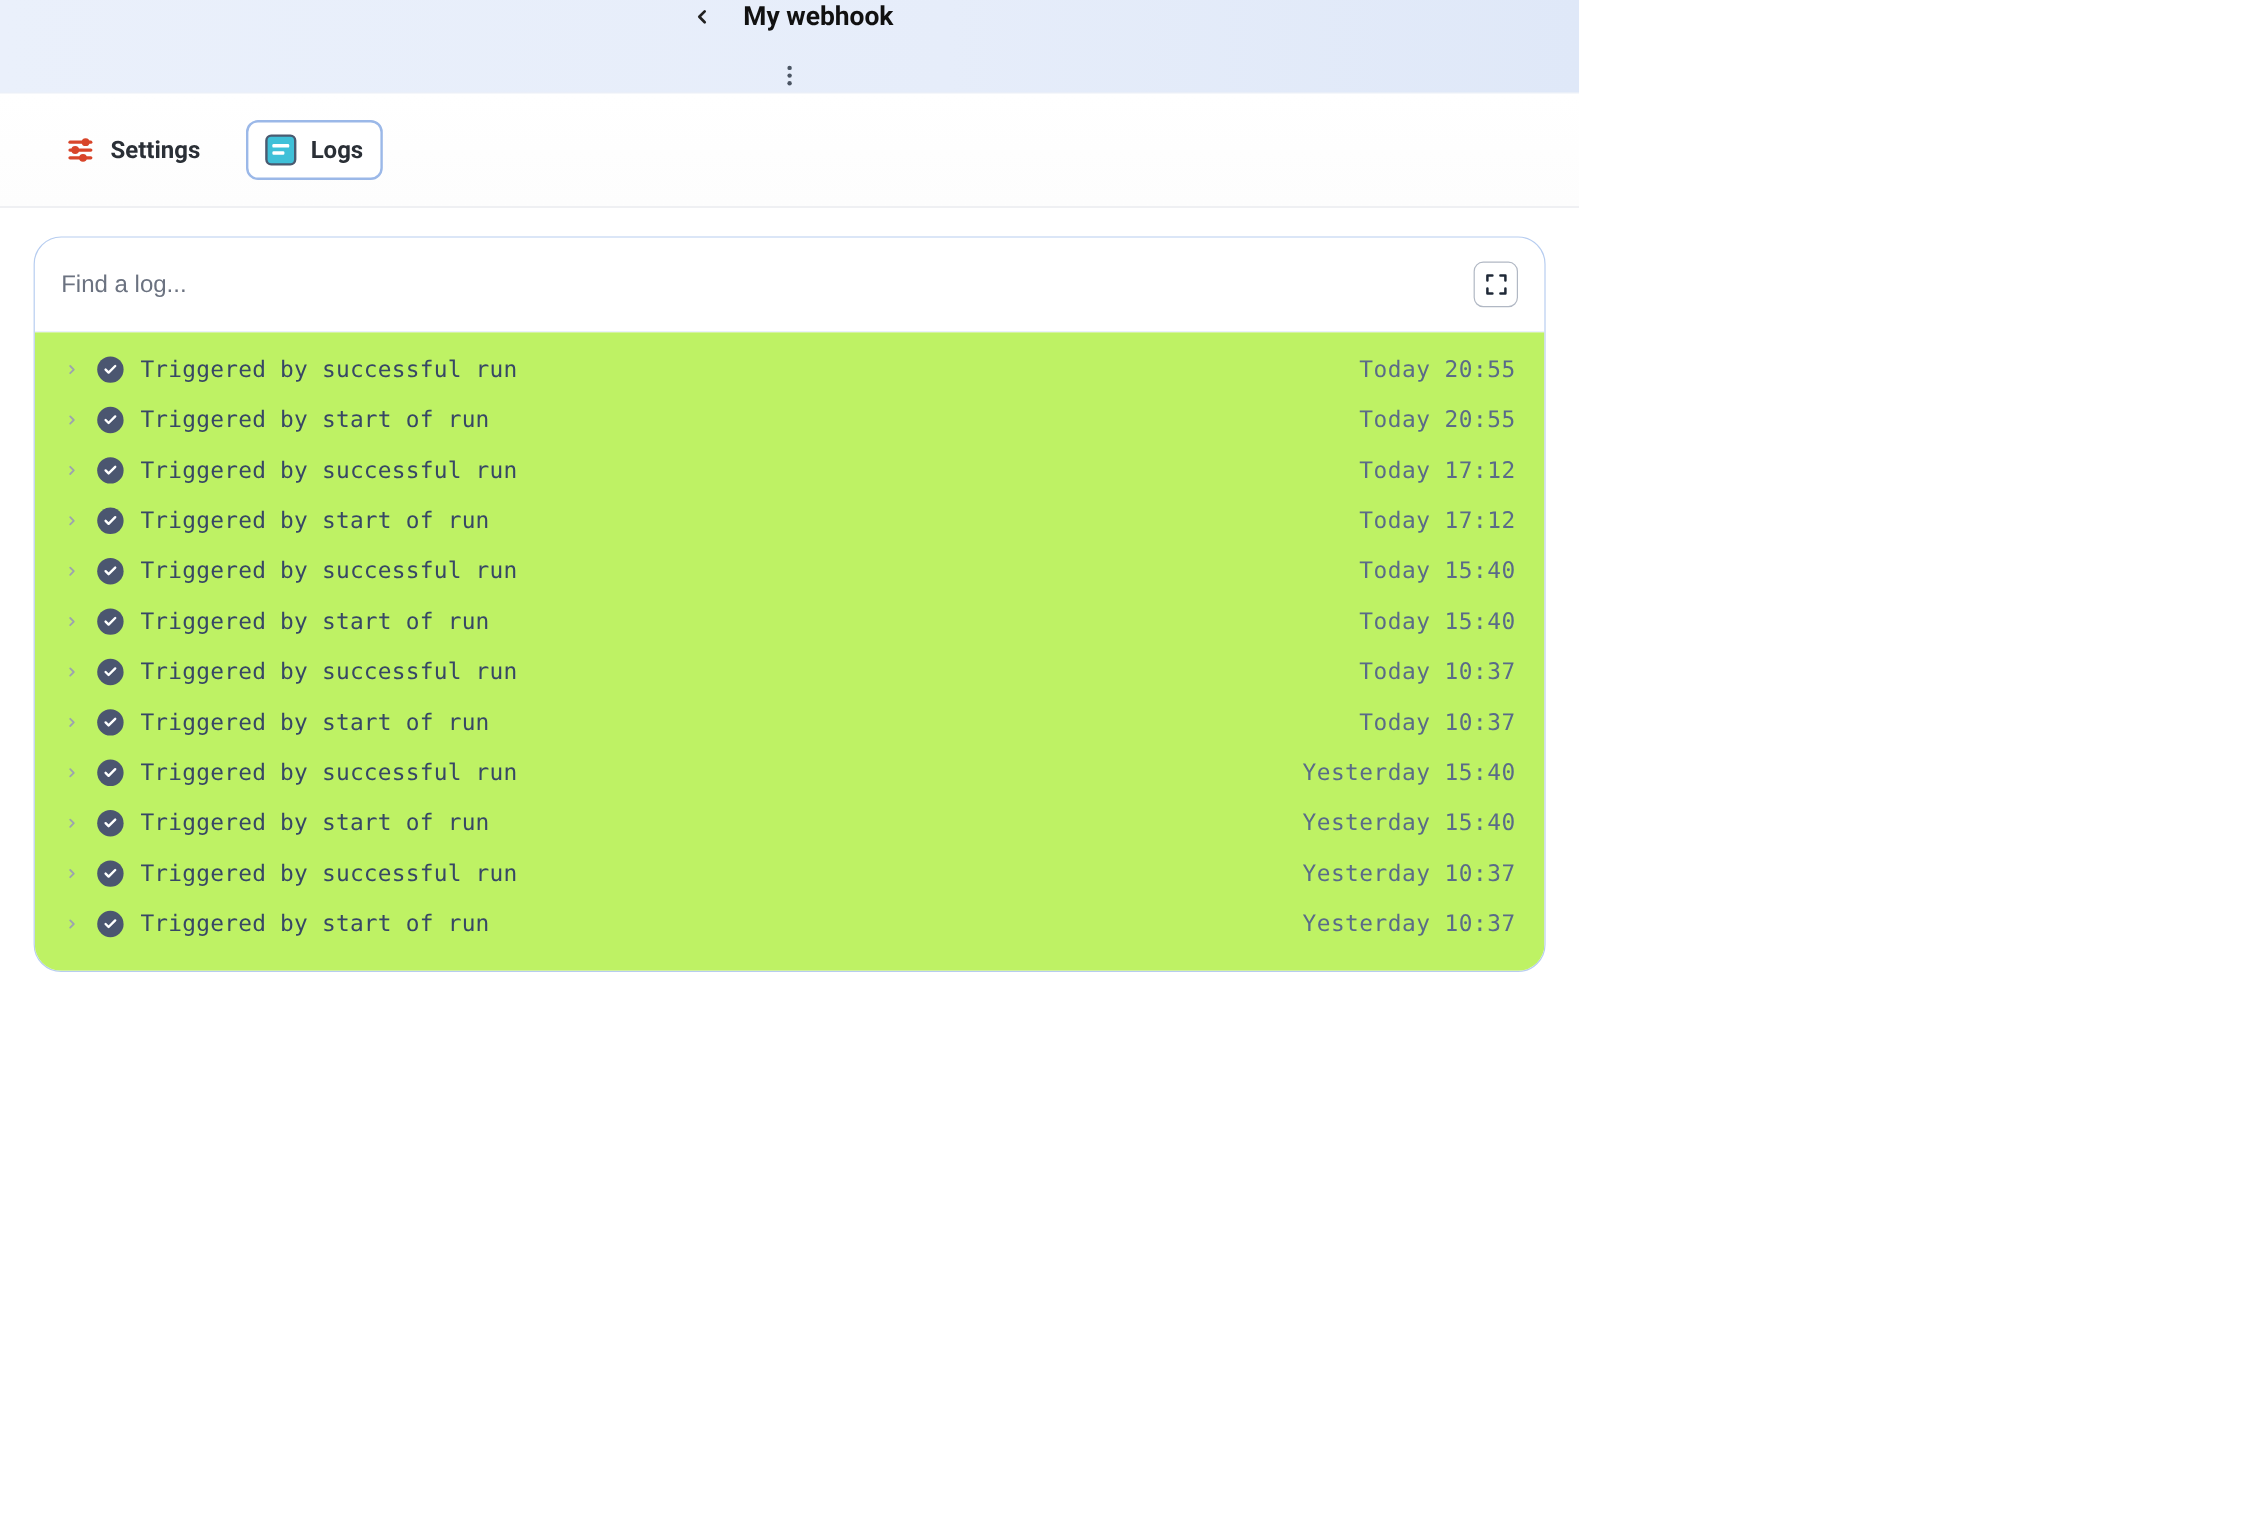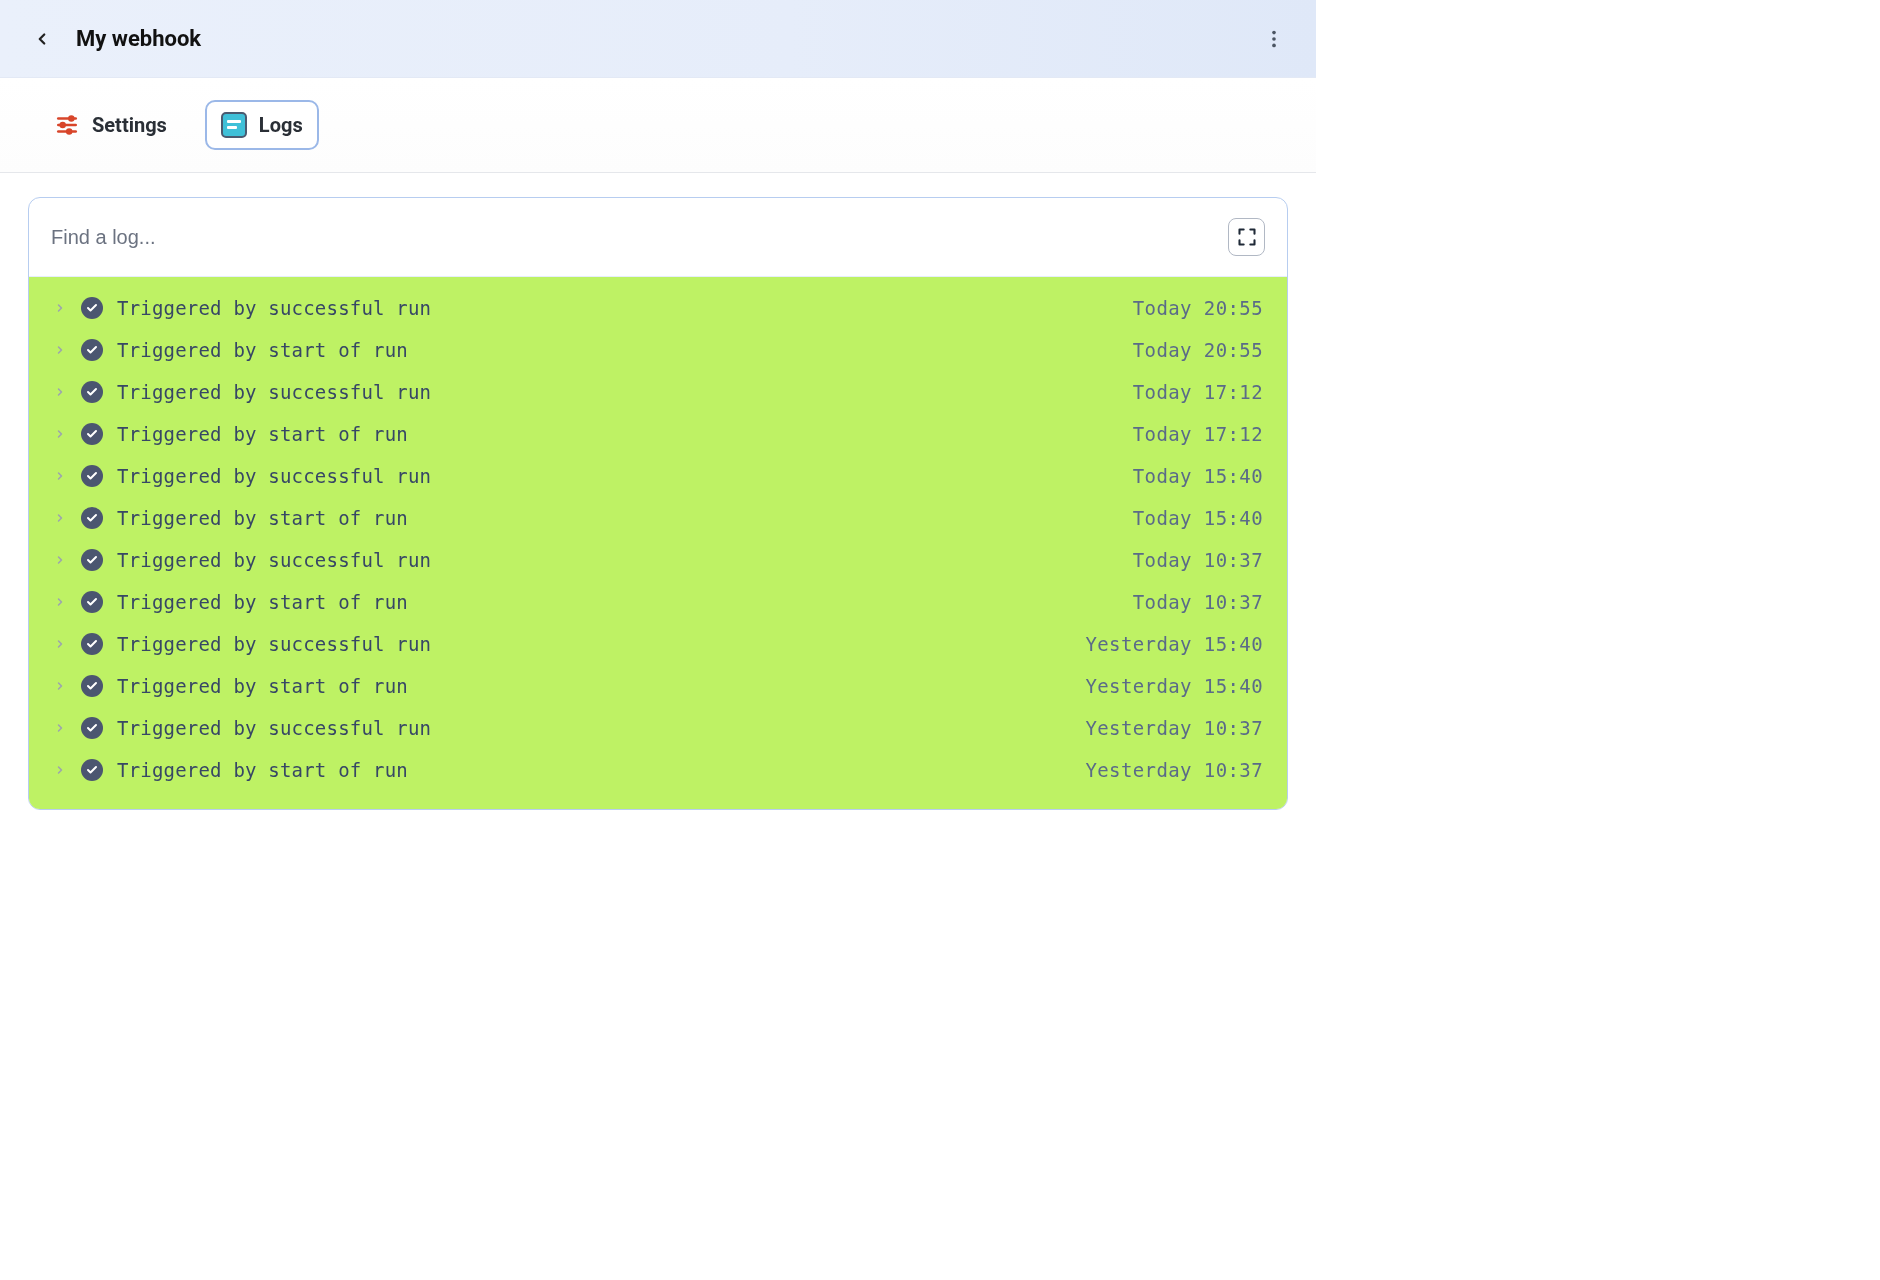--- a/index.html
+++ b/index.html
@@ -10,20 +10,21 @@
     width: 1316px;
   }
   .header {
     display: flex;
     align-items: center;
     justify-content: space-between;
     padding: 0 28px;
     height: 78px;
     background: linear-gradient(to right, #eaf0fb 0%, #e6edfa 60%, #dfe8f8 100%);
     border-bottom: 1px solid #e3e9f5;
+    flex-direction: column;
   }
   .header-left {
     display: flex;
     align-items: center;
     gap: 20px;
   }
   .back-btn {
     width: 28px; height: 28px;
     display: flex; align-items: center; justify-content: center;
     cursor: pointer;
@@ -81,21 +82,21 @@
     border-radius: 1px;
   }
   .logs-icon::before { top: 6px; }
   .logs-icon::after  { top: 12px; width: 10px; }
 
   .content {
     padding: 24px 28px 40px 28px;
   }
   .panel {
     border: 1.5px solid #b7cdf0;
-    border-radius: 12px;
+    border-radius: 23px;
     overflow: hidden;
     background: #fff;
   }
   .search-row {
     display: flex;
     align-items: center;
     justify-content: space-between;
     padding: 20px 22px;
     border-bottom: 1px solid #e7eefb;
   }

